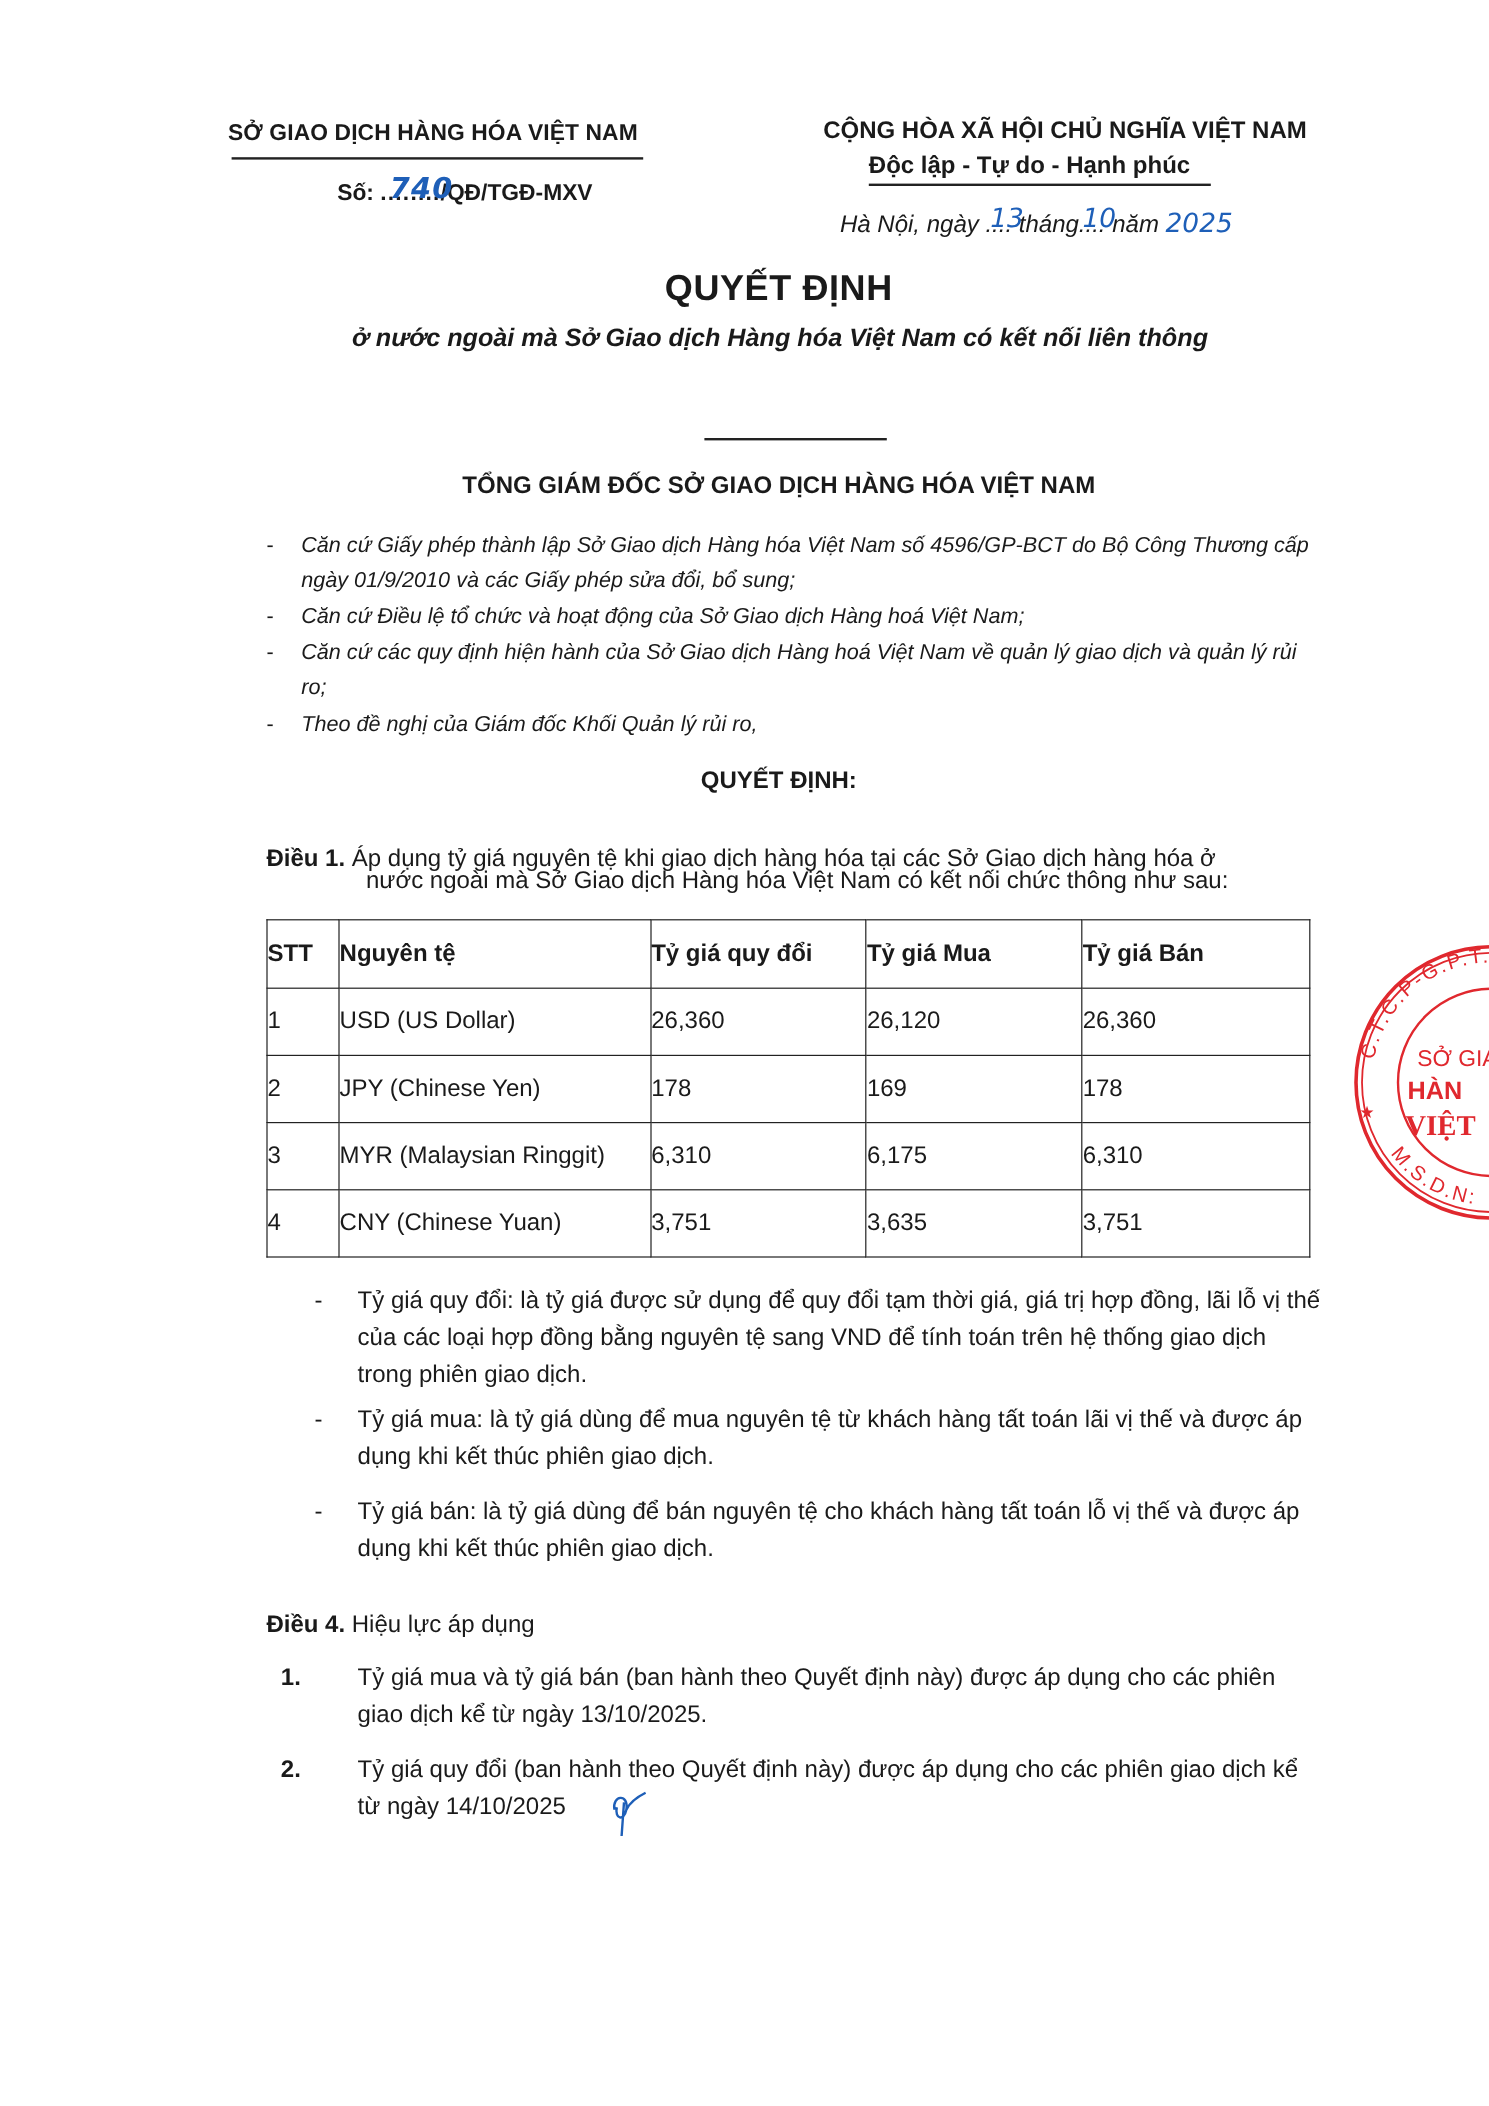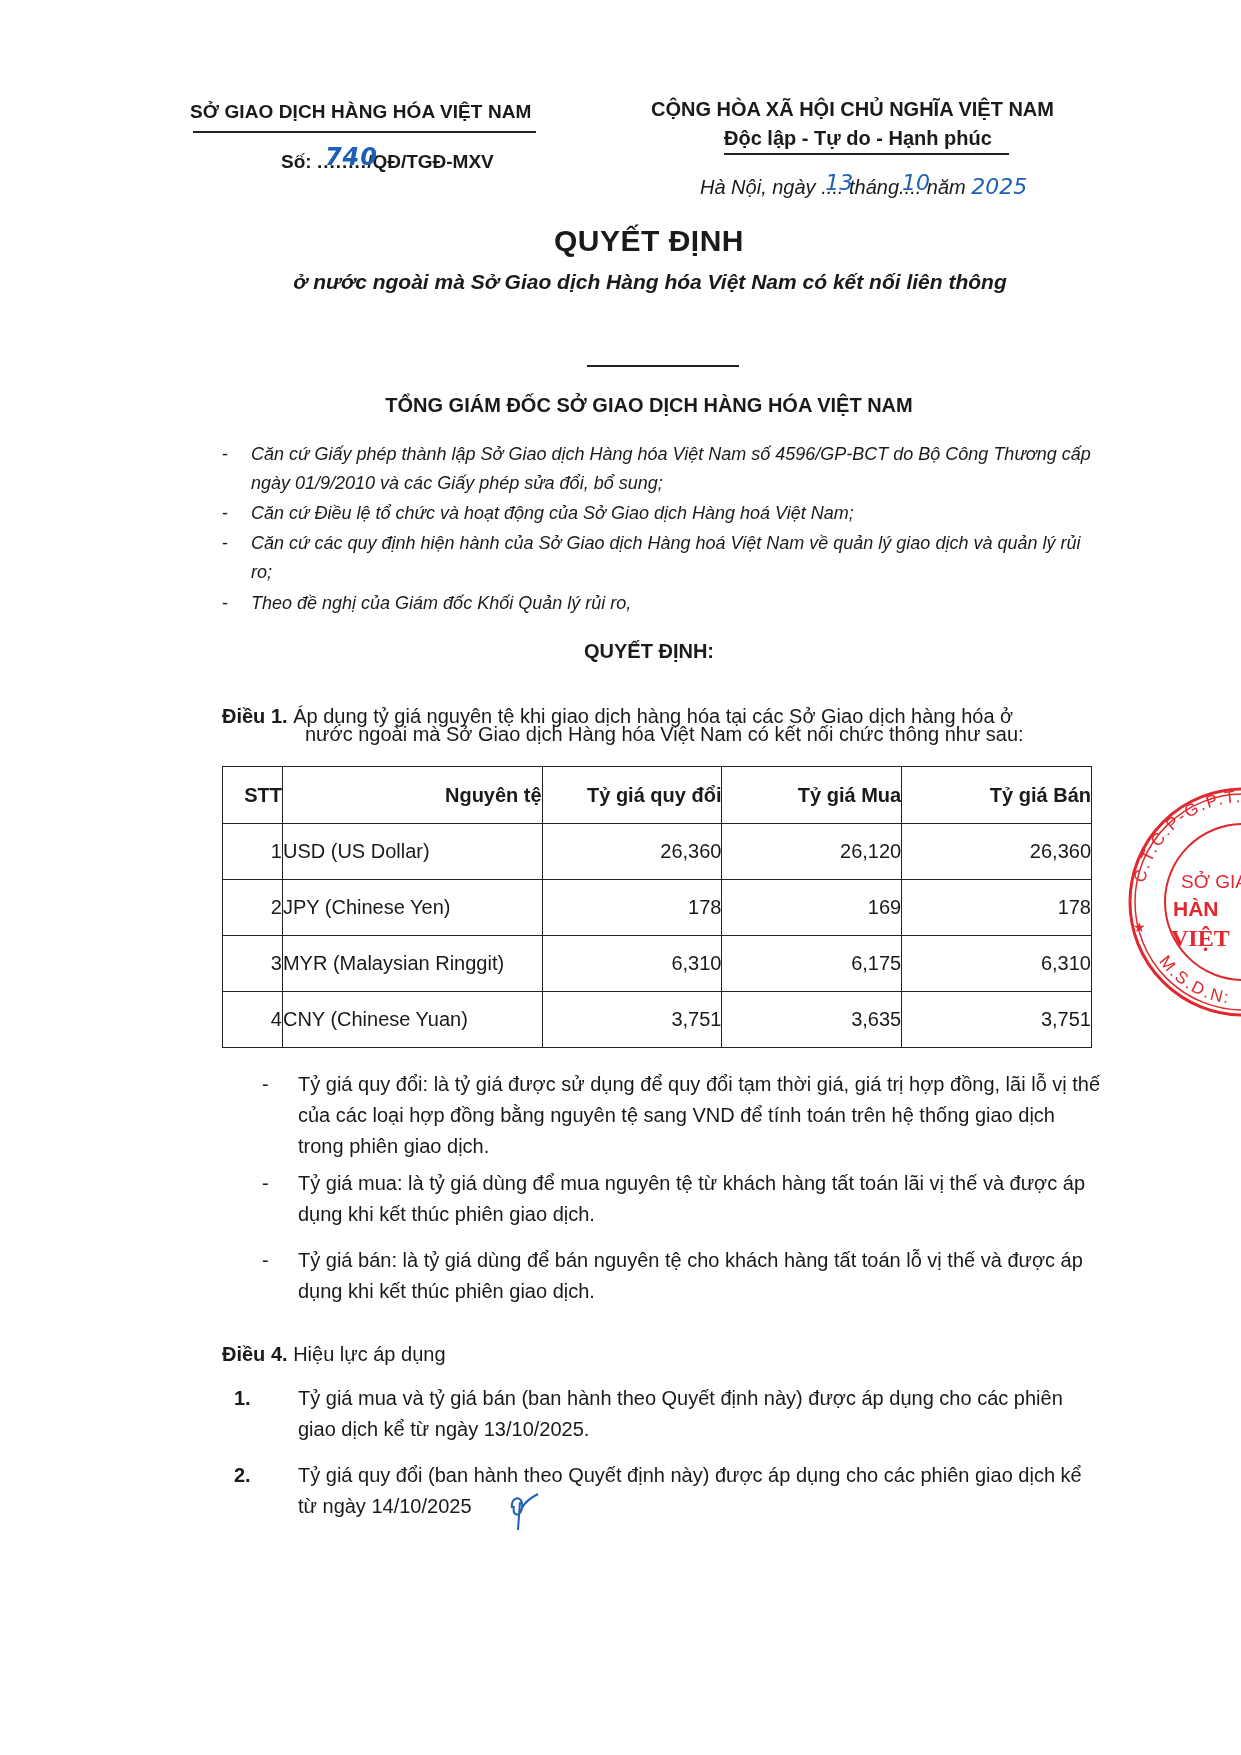--- a/index.html
+++ b/index.html
@@ -10,21 +10,21 @@
   .abs { position: absolute; }
   .hw { color: #1e5fb8; font-family: "DejaVu Sans", sans-serif; font-style: italic; }
 
   
   #org-name { left: 190px; top: 101px; font-size: 19px; font-weight: bold; letter-spacing: 0.1px; }
   #org-rule { left: 193px; top: 131px; width: 343px; height: 2px; background: #222; }
   #doc-number { left: 281px; top: 151px; font-size: 19px; font-weight: bold; }
   #doc-number .dots { letter-spacing: 1px; }
 
   
-  #nation { left: 651px; top: 98px; font-size: 20px; font-weight: bold; }
+  #nation { left: 686px; top: 98px; font-size: 20px; font-weight: bold; }
   #motto { left: 724px; top: 127px; font-size: 20px; font-weight: bold; }
   #motto-rule { left: 724px; top: 153px; width: 285px; height: 2px; background: #222; }
   #place-date { left: 700px; top: 174px; font-size: 20px; font-style: italic; }
 
   
   #title { left: 0; width: 1298px; top: 224px; text-align: center; font-size: 30px; font-weight: bold; letter-spacing: 0.5px; }
   #subject { left: 200px; width: 900px; top: 266px; text-align: center; font-size: 21px; font-weight: bold; font-style: italic; line-height: 32px; }
   #title-rule { left: 587px; top: 365px; width: 152px; height: 2px; background: #222; }
   #authority { left: 0; width: 1298px; top: 394px; text-align: center; font-size: 20px; font-weight: bold; }
 
@@ -35,21 +35,21 @@
 
   #decide { left: 0; width: 1298px; top: 640px; text-align: center; font-size: 20px; font-weight: bold; }
 
   .article { font-size: 20px; line-height: 31px; }
   .article .lbl { font-weight: bold; }
 
   
   #rate-table { left: 222px; top: 766px; width: 870px; border-collapse: collapse; font-size: 20px; }
   #rate-table th, #rate-table td { border: 1.6px solid #222; padding: 0; height: 55px; }
   #rate-table th { font-weight: bold; height: 56px; }
-  #rate-table td.num, #rate-table th { text-align: right; }
+  #rate-table td.num, #rate-table th { text-align: left; }
   #rate-table td.name { text-align: left; }
 
   .note { left: 262px; width: 840px; font-size: 20px; line-height: 31px; }
   .note .dash { position: absolute; left: 0; }
   .note .txt { display: block; margin-left: 36px; }
 
   .effect { left: 234px; width: 870px; font-size: 20px; line-height: 31px; }
   .effect .n { position: absolute; left: 0; font-weight: bold; }
   .effect .txt { display: block; margin-left: 64px; }
 

